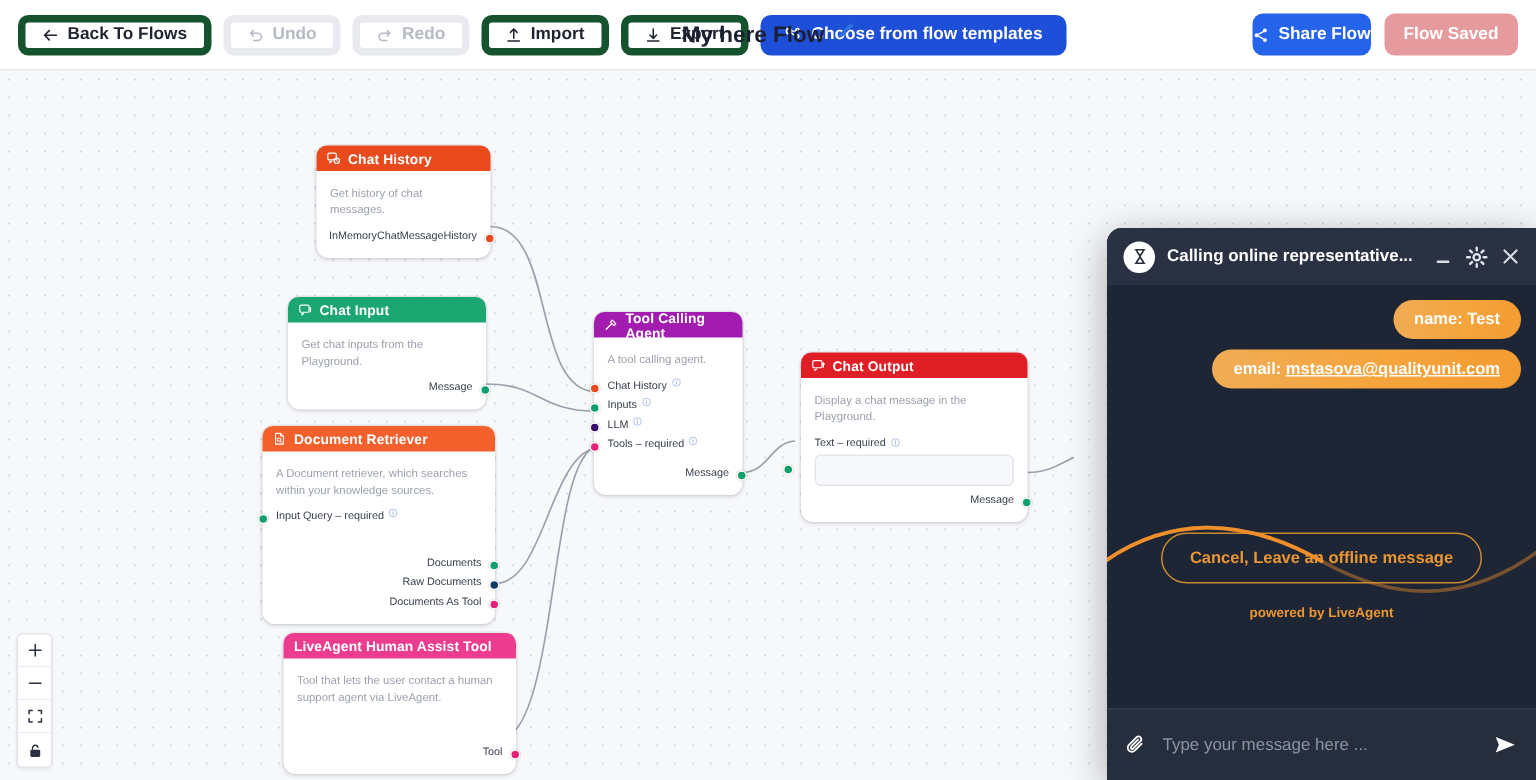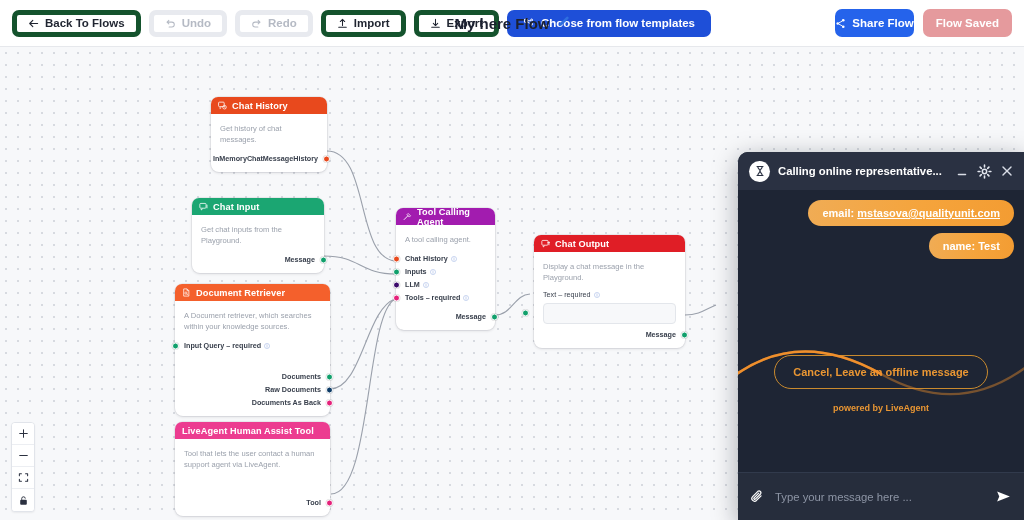--- a/index.html
+++ b/index.html
@@ -87,23 +87,23 @@
     letter-spacing: .1px;
   }
   .node-head svg { flex: none; }
   .node-body { padding: 9px 9px 7px; }
   .node-desc {
     font-size: 7.6px; color: #9ba1ac; line-height: 1.45;
     margin-bottom: 7px;
   }
   .port-row {
     position: relative;
-    display: flex; align-items: center; gap: 3px;
+    display: flex; align-items: flex-start; gap: 3px;
     height: 13px;
-    font-size: 7.2px; color: #39404d; font-weight: 700;
+    font-size: 7.2px; color: #39404d; font-weight: 400;
   }
   .port-row.out { justify-content: flex-end; }
   .port-label { white-space: nowrap; }
   .info-ic { opacity: .6; flex: none; }
   .dot {
     position: absolute; width: 7px; height: 7px;
     border-radius: 50%; border: 1.5px solid #fff;
     top: 50%; transform: translateY(-50%);
     box-shadow: 0 0 0 .5px rgba(0,0,0,.12);
   }
@@ -440,27 +440,27 @@
         </div>
         <div class="port-row out" style="margin-top:18px;">
           <span class="port-label">Documents</span>
           <span class="dot out" style="background:#11a06c;"></span>
         </div>
         <div class="port-row out">
           <span class="port-label">Raw Documents</span>
           <span class="dot out" style="background:#0d3b66;"></span>
         </div>
         <div class="port-row out">
-          <span class="port-label">Documents As Back</span>
+          <span class="port-label">Documents As Tool</span>
           <span class="dot out" style="background:#e5217a;"></span>
         </div>
       </div>
     </div>
 
-    <div class="node" style="left:175px; top:375px; width:155px;">
+    <div class="node" style="left:189px; top:375px; width:155px;">
       <div class="node-head" style="background:#ec3c90;">
         <span>LiveAgent Human Assist Tool</span>
       </div>
       <div class="node-body">
         <div class="node-desc">Tool that lets the user contact a human support agent via LiveAgent.</div>
         <div class="port-row out" style="margin-top:26px;">
           <span class="port-label">Tool</span>
           <span class="dot out" style="background:#e5217a;"></span>
         </div>
       </div>
@@ -516,27 +516,27 @@
       <span class="cw-icon">
         <svg width="14" height="14" viewBox="0 0 16 16">
           <path d="M3.4 3.4l9.2 9.2M12.6 3.4l-9.2 9.2" stroke="#d9dde6" stroke-width="1.6" stroke-linecap="round"></path>
         </svg>
       </span>
     </div>
 
     <div class="cw-body">
 
       <div class="bubble-row">
+        <div class="bubble">name: Test</div>
+      </div>
+
+      <div class="bubble-row">
         <div class="bubble">
           <span>email: </span><a href="#">mstasova@qualityunit.com</a>
         </div>
-      </div>
-
-      <div class="bubble-row">
-        <div class="bubble">name: Test</div>
       </div>
 
       <svg class="wave" width="286" height="70" viewBox="0 0 286 70">
         <path d="M-4 38 C40 6, 90 6, 143 36 S246 62, 292 26" fill="none" stroke="#e58a2a" stroke-width="2.4" stroke-linecap="round" opacity="0.45"></path>
         <path d="M-4 38 C40 6, 90 6, 143 36" fill="none" stroke="#ef8f2c" stroke-width="2.6" stroke-linecap="round"></path>
       </svg>
 
       <div class="cw-cancel-wrap">
         <button class="cw-cancel">Cancel, Leave an offline message</button>
       </div>

